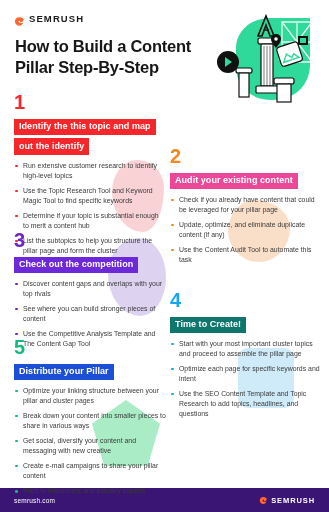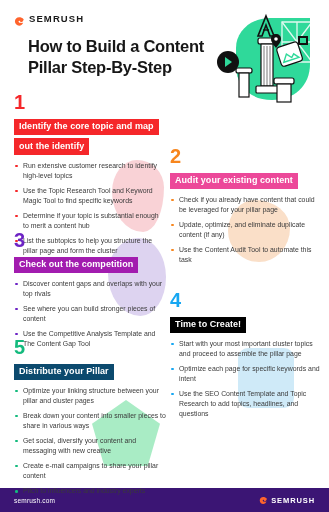--- a/index.html
+++ b/index.html
@@ -10,21 +10,21 @@
     overflow: hidden;
   }
   .page { position: relative; width: 320px; height: 512px; background: #fff; }
 
   
   .brand { position: absolute; left: 14px; top: 13px; display: flex; align-items: center; gap: 4px; }
   .brand-mark { width: 11px; height: 11px; flex: 0 0 auto; }
   .brand-text { font-size: 9.5px; font-weight: 700; letter-spacing: 1.1px; color: #1a1a1a; }
 
   .title {
-    position: absolute; left: 28px; top: 36px; width: 205px;
+    position: absolute; left: 15px; top: 36px; width: 205px;
     font-size: 16.5px; line-height: 1.28; font-weight: 700;
     color: #171717; letter-spacing: -0.25px;
   }
 
   .hero { position: absolute; right: 2px; top: 8px; width: 104px; height: 96px; }
 
   
   .blob { position: absolute; z-index: 0; }
   .blob-pink {
     left: 112px; top: 160px; width: 52px; height: 72px;
@@ -65,23 +65,23 @@
     position: relative; padding-left: 9px; margin-bottom: 5.5px;
     font-size: 6.9px; line-height: 1.42; color: #3a3a3a;
   }
   ul.bullets li::before {
     content: ""; position: absolute; left: 1px; top: 3.6px;
     width: 2.6px; height: 2.6px; border-radius: 50%;
   }
 
   .c1 { color: #f5272a; } .b1 li::before { background: #f5272a; } .h1 { background: #f5272a; }
   .c2 { color: #f7861e; } .b2 li::before { background: #f7861e; } .h2 { background: #ec4899; }
-  .c3 { color: #6d24c4; } .b3 li::before { background: #6d24c4; } .h3 { background: #a21caf; }
-  .c4 { color: #17a7f2; } .b4 li::before { background: #17a7f2; } .h4 { background: #000000; }
-  .c5 { color: #13ba7d; } .b5 li::before { background: #13ba7d; } .h5 { background: #0c4a6e; }
+  .c3 { color: #6d24c4; } .b3 li::before { background: #6d24c4; } .h3 { background: #6d28d9; }
+  .c4 { color: #17a7f2; } .b4 li::before { background: #17a7f2; } .h4 { background: #0f766e; }
+  .c5 { color: #13ba7d; } .b5 li::before { background: #13ba7d; } .h5 { background: #1d4ed8; }
 
   .step1 { left: 14px; top: 92px;  width: 152px; }
   .step2 { left: 170px; top: 146px; width: 152px; }
   .step3 { left: 14px; top: 230px; width: 152px; }
   .step4 { left: 170px; top: 290px; width: 152px; }
   .step5 { left: 14px; top: 337px; width: 152px; }
 
   
   .footer {
     position: absolute; left: 0; bottom: 0; width: 329px; height: 24px;
@@ -148,21 +148,21 @@
 
   <div class="blob blob-pink"></div>
   <div class="blob blob-peach"></div>
   <div class="blob blob-purple"></div>
   <div class="blob blob-blue"></div>
   <div class="blob blob-green"></div>
 
   <div class="step step1">
     <div class="step-num c1">1</div>
     <div class="step-head-wrap">
-      <span class="step-head h1">Identify the core topic and map</span><br>
+      <span class="step-head h1">Identify the this topic and map</span><br>
       <span class="step-head h1">out the identify</span>
     </div>
     <ul class="bullets b1">
       <li>Run extensive customer research to identify high-level topics</li>
       <li>Use the Topic Research Tool and Keyword Magic Tool to find specific keywords</li>
       <li>Determine if your topic is substantial enough to merit a content hub</li>
       <li>List the subtopics to help you structure the pillar page and form the cluster</li>
     </ul>
   </div>
 

